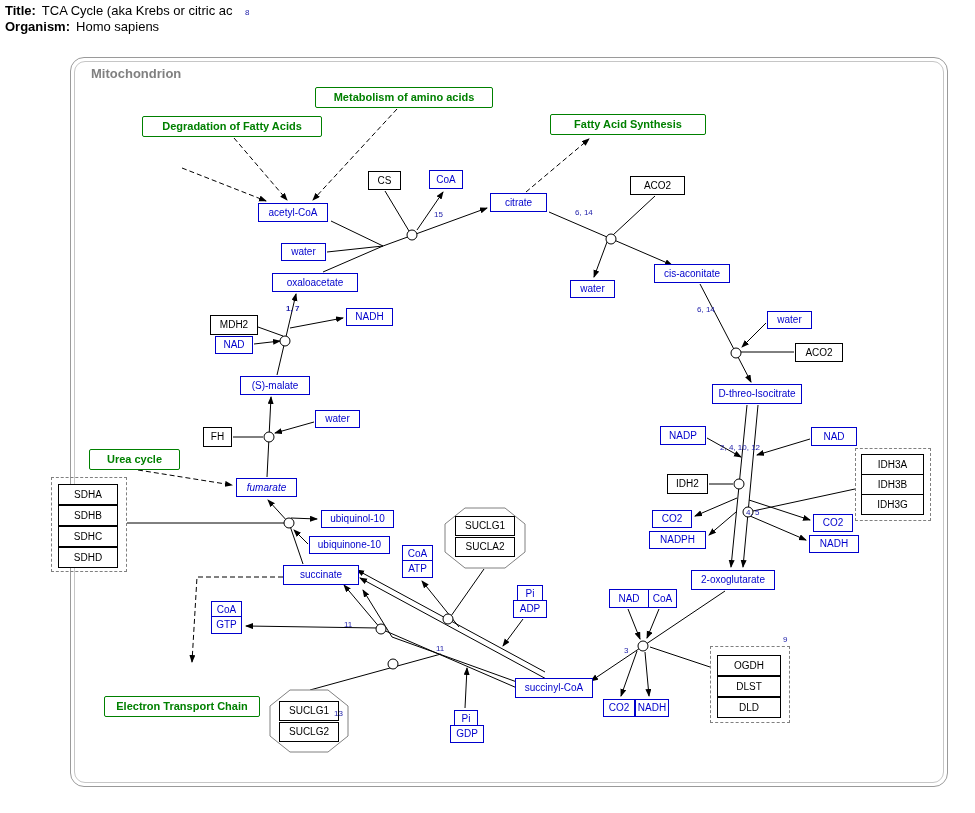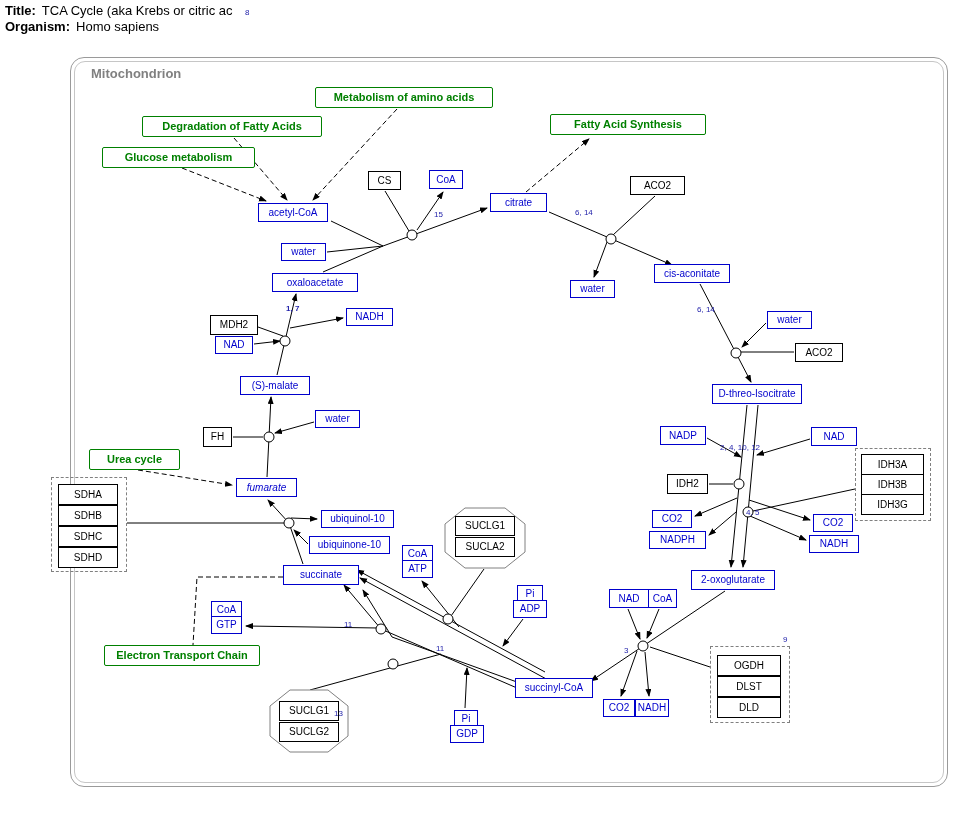--- a/index.html
+++ b/index.html
@@ -132,24 +132,23 @@
     <polygon points="465,508 505,508 525,524 525,552 505,568 465,568 445,552 445,524" fill="#ffffff" stroke="#808080" stroke-width="1"></polygon>
     <polygon points="290,690 328,690 348,706 348,736 328,752 290,752 270,736 270,706" fill="#ffffff" stroke="#808080" stroke-width="1"></polygon>
   </svg>
 
   <div class="grp" style="left:855px;top:448px;width:76px;height:73px;"></div>
   <div class="grp" style="left:710px;top:646px;width:80px;height:77px;"></div>
   <div class="grp" style="left:51px;top:477px;width:76px;height:95px;"></div>
 
   <div class="n pw" style="left:315px;top:87px;width:178px;height:21px;">Metabolism of amino acids</div>
   <div class="n pw" style="left:142px;top:116px;width:180px;height:21px;">Degradation of Fatty Acids</div>
-  <div class="n pw" style="left:102px;top:147px;width:153px;height:21px;">Glucose metabolism</div>
   <div class="n pw" style="left:550px;top:114px;width:156px;height:21px;">Fatty Acid Synthesis</div>
   <div class="n pw" style="left:89px;top:449px;width:91px;height:21px;">Urea cycle</div>
-  <div class="n pw" style="left:104px;top:645px;width:156px;height:21px;">Electron Transport Chain</div>
+  <div class="n pw" style="left:104px;top:696px;width:156px;height:21px;">Electron Transport Chain</div>
 
   <div class="n met" style="left:258px;top:203px;width:70px;height:19px;">acetyl-CoA</div>
   <div class="n met" style="left:281px;top:243px;width:45px;height:18px;">water</div>
   <div class="n met" style="left:272px;top:273px;width:86px;height:19px;">oxaloacetate</div>
   <div class="n met" style="left:429px;top:170px;width:34px;height:19px;">CoA</div>
   <div class="n met" style="left:490px;top:193px;width:57px;height:19px;">citrate</div>
   <div class="n met" style="left:570px;top:280px;width:45px;height:18px;">water</div>
   <div class="n met" style="left:654px;top:264px;width:76px;height:19px;">cis-aconitate</div>
   <div class="n met" style="left:767px;top:311px;width:45px;height:18px;">water</div>
   <div class="n met" style="left:712px;top:384px;width:90px;height:20px;">D-threo-Isocitrate</div>

